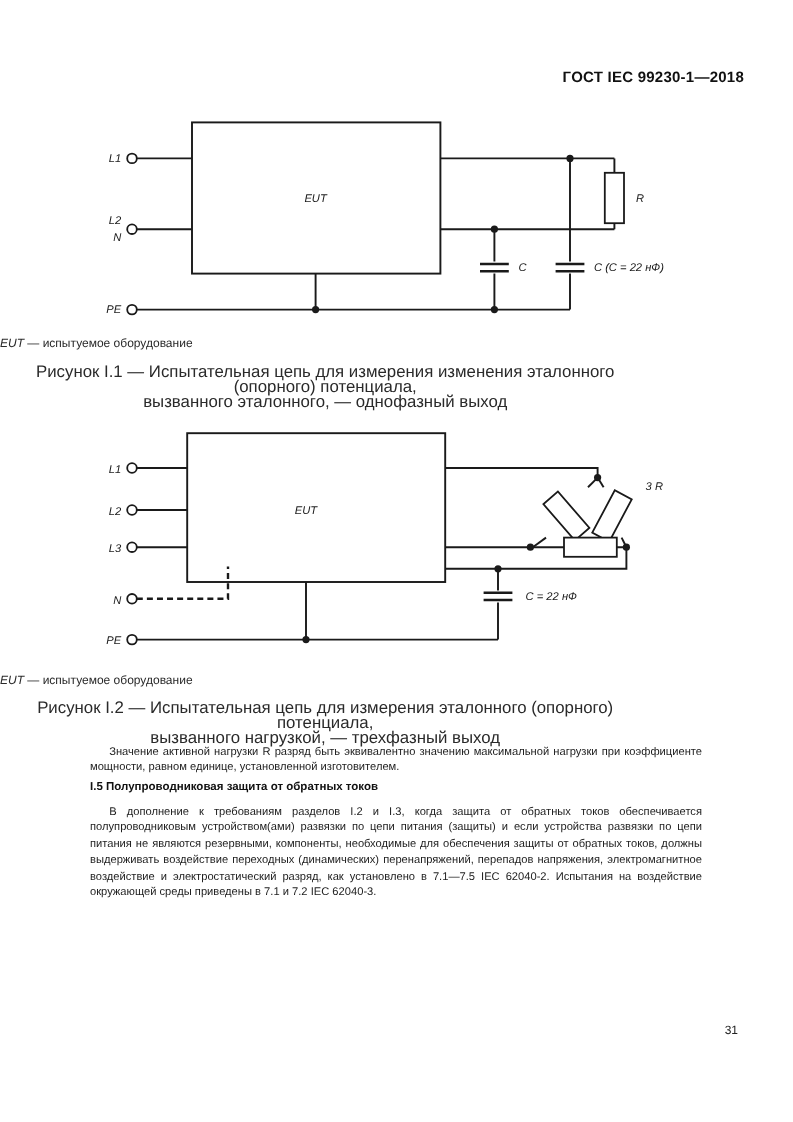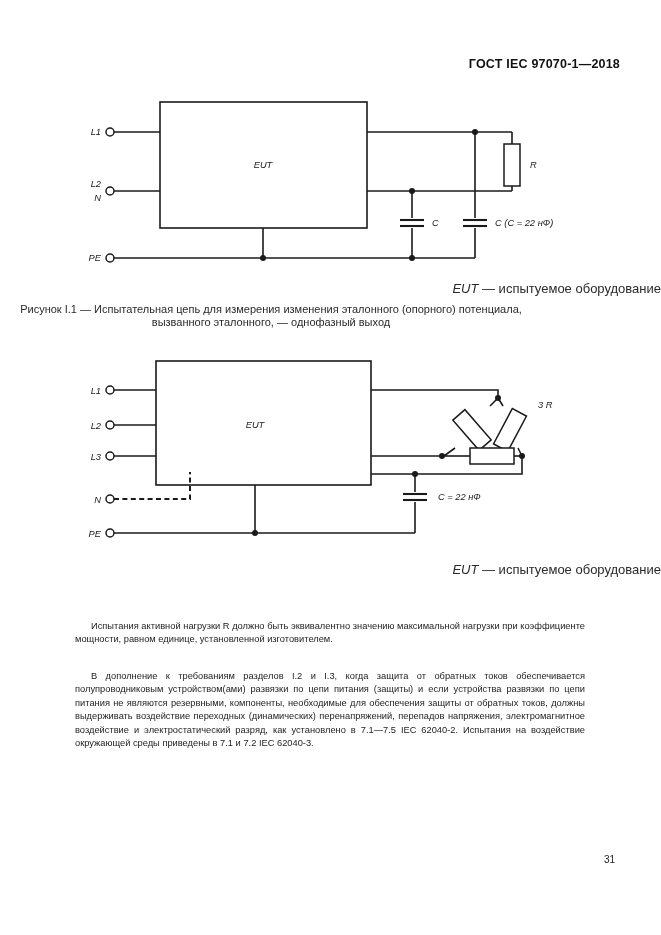--- a/index.html
+++ b/index.html
@@ -17,27 +17,27 @@
   .doc-header{
     position:absolute;left:0;top:57px;width:620px;
     text-align:right;
     font-size:12.5px;font-weight:bold;letter-spacing:.2px;
     color:#111;
   }
 
   
   .figure{position:absolute;left:0;}
   .fig-note{
-    position:absolute;width:661px;text-align:right;
-    font-size:13px;color:#2a2a2a;
+    position:absolute;width:661px;text-align:left;
+    font-size:10px;color:#2a2a2a;
   }
   .fig-note i{font-style:italic;}
   .fig-caption{
     position:absolute;width:542px;text-align:center;
-    font-size:11px;color:#2a2a2a;line-height:12.5px;
+    font-size:14px;color:#2a2a2a;line-height:12.5px;
   }
 
   
   .para{
     position:absolute;
     font-size:9.3px;line-height:13.4px;
     color:#1d1d1d;
     text-align:justify;
   }
   .sec-head{
@@ -59,21 +59,21 @@
   .dot{fill:#1a1a1a;}
   .dashed{stroke:#1a1a1a;stroke-width:2.0;fill:none;stroke-dasharray:5 3.4;}
   .res{stroke:#1a1a1a;stroke-width:1.5;fill:#ffffff;}
   .cap{stroke:#1a1a1a;stroke-width:2.1;}
 </style>
 </head>
 <body>
 
 <div class="page">
 
-  <div class="doc-header">ГОСТ IEC 97070-1—2018</div>
+  <div class="doc-header">ГОСТ IEC 99230-1—2018</div>
 
   <div class="figure" style="top:96px;">
     <svg width="661" height="175" viewBox="0 0 661 175">
 
       <rect class="box" x="160" y="6" width="207" height="126"></rect>
       <text class="lbl" x="263" y="72" text-anchor="middle">EUT</text>
 
       <circle class="term" cx="110" cy="36" r="4"></circle>
       <line class="wire" x1="114" y1="36" x2="160" y2="36"></line>
       <text class="lbl" x="101" y="39" text-anchor="end">L1</text>
@@ -187,21 +187,26 @@
       <line class="cap" x1="403" y1="144" x2="427" y2="144"></line>
       <line class="wire" x1="415" y1="146" x2="415" y2="177"></line>
       <text class="lbl" x="438" y="144">C = 22 нФ</text>
     </svg>
   </div>
 
   <div class="fig-note" style="top:562px;">
     <i>EUT</i><span> — испытуемое оборудование</span>
   </div>
 
-
-  <div class="para" style="left:75px;top:620px;width:510px;text-indent:16px;">Испытания активной нагрузки R должно быть эквивалентно значению максимальной нагрузки при коэффициенте мощности, равном единице, установленной изготовителем.</div>
-
+  <div class="fig-caption" style="top:583px;">
+    <div>Рисунок I.2 — Испытательная цепь для измерения эталонного (опорного) потенциала,</div>
+    <div>вызванного нагрузкой, — трехфазный выход</div>
+  </div>
+
+  <div class="para" style="left:75px;top:620px;width:510px;text-indent:16px;">Значение активной нагрузки R разряд быть эквивалентно значению максимальной нагрузки при коэффициенте мощности, равном единице, установленной изготовителем.</div>
+
+  <div class="sec-head" style="left:75px;top:650px;">I.5 Полупроводниковая защита от обратных токов</div>
 
   <div class="para" style="left:75px;top:670px;width:510px;text-indent:16px;">В дополнение к требованиям разделов I.2 и I.3, когда защита от обратных токов обеспечивается полупроводниковым устройством(ами) развязки по цепи питания (защиты) и если устройства развязки по цепи питания не являются резервными, компоненты, необходимые для обеспечения защиты от обратных токов, должны выдерживать воздействие переходных (динамических) перенапряжений, перепадов напряжения, электромагнитное воздействие и электростатический разряд, как установлено в 7.1—7.5 IEC 62040-2. Испытания на воздействие окружающей среды приведены в 7.1 и 7.2 IEC 62040-3.</div>
 
   <div class="page-num">31</div>
 
 </div>
 
 </body></html>

